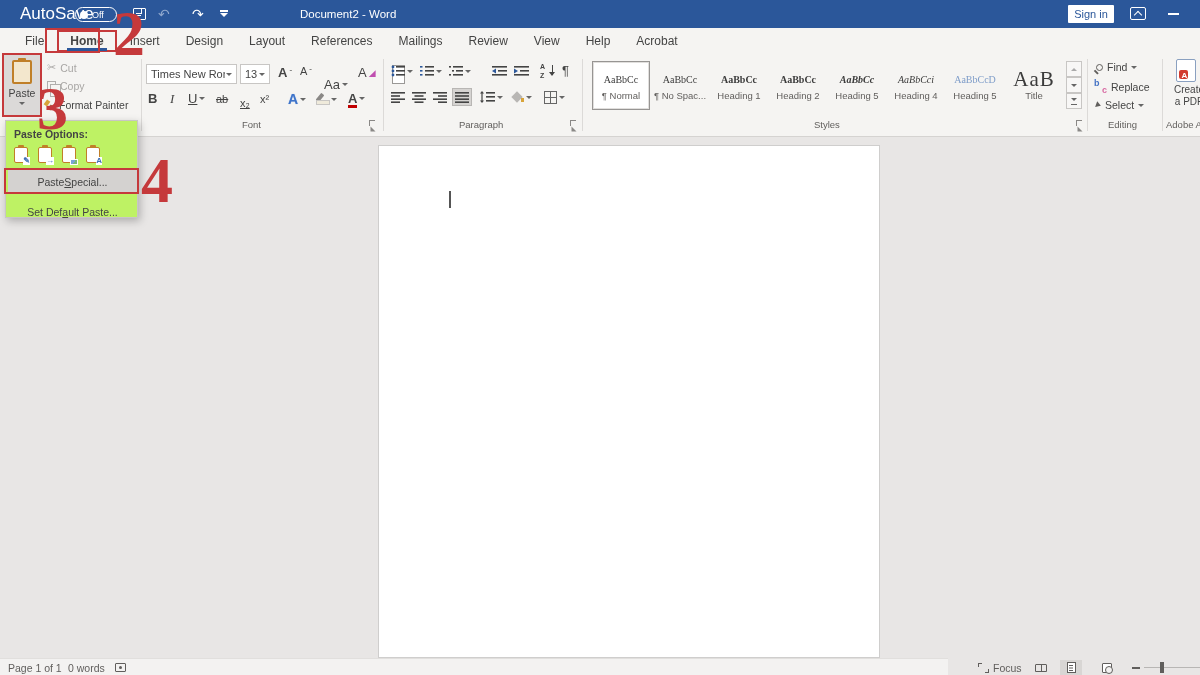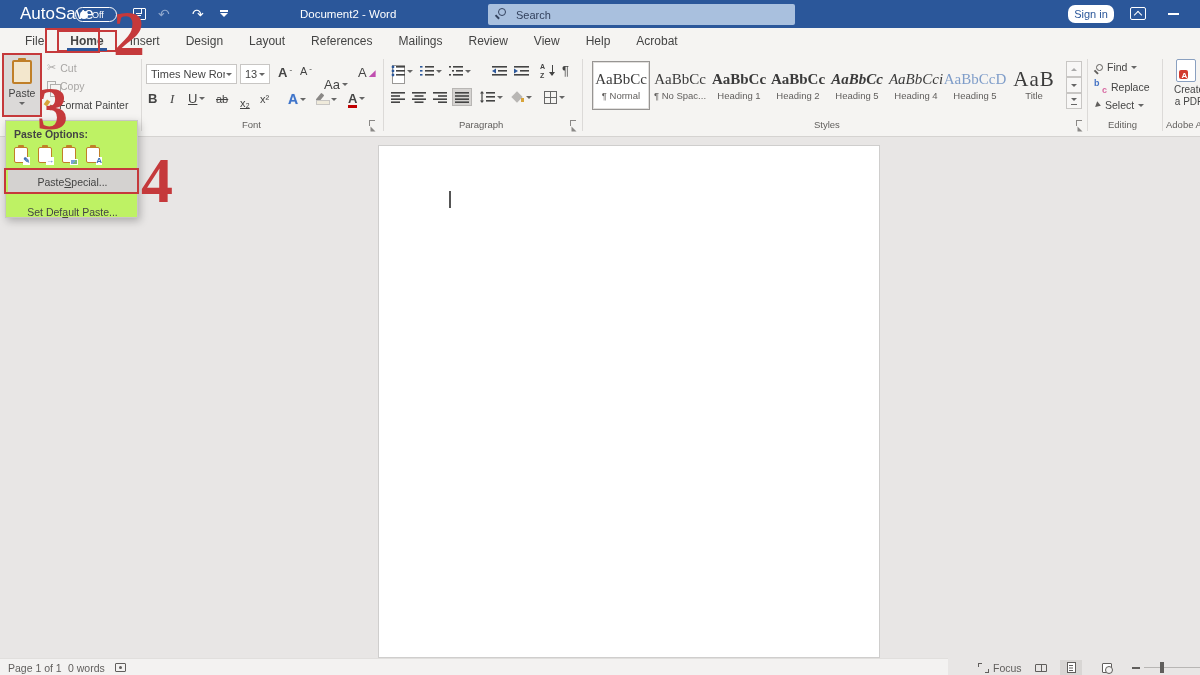--- a/index.html
+++ b/index.html
@@ -21,21 +21,21 @@
   .undo-icon { left:158px; font-size:14px; color:#8fa7cd; }
   .redo-icon { left:192px; font-size:14px; color:#fff; }
   .qat-chev { left:220px; top:13px; position:absolute; width:0; height:0; border-left:4px solid transparent; border-right:4px solid transparent; border-top:4px solid #fff; }
   .qat-chev::before { content:""; position:absolute; left:-4px; top:-7px; width:8px; height:1.5px; background:#fff; }
   .doc-title { left:300px; font-size:11.5px; }
   .searchbox { position:absolute; left:488px; top:4px; width:307px; height:21px; background:#a9c0de; border-radius:2px; display:flex; align-items:center; padding-left:28px; }
   .search-glass { position:absolute; left:10px; top:4px; width:8px; height:8px; border:1.5px solid #33425e; border-radius:50%; }
   .search-glass::after { content:""; position:absolute; left:-4px; top:7px; width:5px; height:1.5px; background:#33425e; transform:rotate(45deg); }
   .searchbox input { border:none; background:transparent; outline:none; font-size:11px; color:#33425e; font-family:"Liberation Sans",sans-serif; width:220px; }
   .searchbox input::placeholder { color:#33425e; opacity:1; }
-  .signin { position:absolute; left:1068px; top:5px; width:46px; height:18px; background:#fff; color:#2b579a; font-size:11px; display:flex; align-items:center; justify-content:center; border-radius:7px; }
+  .signin { position:absolute; left:1068px; top:5px; width:46px; height:18px; background:#fff; color:#2b579a; font-size:11px; display:flex; align-items:center; justify-content:center; border-radius:1px; }
   .ribbon-opts { position:absolute; left:1130px; top:7px; width:16px; height:13px; border:1.5px solid #fff; border-radius:2px; }
   .ribbon-opts::after { content:""; position:absolute; left:4px; top:4px; width:5px; height:5px; border-left:1.5px solid #fff; border-top:1.5px solid #fff; transform:rotate(45deg); }
   .min-btn { position:absolute; left:1168px; top:13px; width:11px; height:1.5px; background:#fff; }
   
   .tabrow { position:absolute; left:0; top:28px; width:1200px; height:25px; background:#f5f4f2; display:flex; align-items:center; padding-left:12px; gap:0; }
   .tab { font-size:12px; color:#444; padding:4px 13px; position:relative; white-space:nowrap; }
   .tab.active { border:2px solid #c5393b; padding:2px 11px; font-weight:bold; }
   .tab.active::after { content:""; position:absolute; left:8px; right:8px; bottom:-1px; height:3px; background:#2b579a; }
   
   .ribbon { position:absolute; left:0; top:53px; width:1200px; height:84px; background:#f5f4f2; border-bottom:1px solid #d5d3d1; }
@@ -86,21 +86,21 @@
   .sort-ic .ar { position:absolute; right:1px; top:1px; width:1.5px; height:10px; background:#444; }
   .sort-ic .ar::after { content:""; position:absolute; left:-2.2px; bottom:-1px; width:0; height:0; border-left:3px solid transparent; border-right:3px solid transparent; border-top:4px solid #444; }
   .borders-ic { width:13px; height:13px; border:1.2px solid #666; position:relative; }
   .borders-ic::before { content:""; position:absolute; left:5.2px; top:0; width:1.2px; height:100%; background:#666; }
   .borders-ic::after { content:""; position:absolute; top:5.2px; left:0; height:1.2px; width:100%; background:#666; }
   .bucket-ic { width:12px; height:10px; position:relative; }
   .bucket-ic::before { content:""; position:absolute; left:1px; top:1px; width:8px; height:8px; background:#b8b6b4; transform:rotate(45deg); }
   .bucket-ic::after { content:""; position:absolute; right:0; bottom:0; width:3px; height:4px; background:#d8a43a; }
   
   .style-item { position:absolute; top:8px; width:58px; height:49px; display:flex; flex-direction:column; align-items:center; justify-content:center; gap:2px; }
-  .style-item .prev { font-family:"Liberation Serif",serif; font-size:15px; color:#3b3b3b; line-height:17px; white-space:nowrap; }
+  .style-item .prev { font-family:"Liberation Serif",serif; font-size:10px; color:#3b3b3b; line-height:17px; white-space:nowrap; }
   .style-item .nm { font-size:9.5px; color:#605e5c; white-space:nowrap; overflow:hidden; max-width:56px; }
   .style-item.selected { border:1px solid #979593; background:#fff; box-shadow:0 0 0 1px #e1dfdd inset; }
   .st-italic .prev { font-style:italic; }
   .st-blue .prev { color:#7f9dc9; }
   .st-title .prev { font-size:21px; letter-spacing:1px; }
   .st-scroll { position:absolute; left:1066px; width:16px; height:16px; border:1px solid #c8c6c4; background:#f8f7f6; display:flex; align-items:center; justify-content:center; }
   .chev-up { width:0; height:0; border-left:3px solid transparent; border-right:3px solid transparent; border-bottom:3.5px solid #aaa; }
   .more-line { position:absolute; bottom:3.5px; left:4px; right:4px; height:1px; background:#666; }
   
   .ed-row { position:absolute; display:flex; align-items:center; gap:4px; font-size:10.5px; color:#444; }
@@ -164,24 +164,20 @@
     <span class="tb-item autosave-label">AutoSave</span>
     <span class="toggle">
       <span class="toggle-dot"></span>
       <span class="toggle-text">Off</span>
     </span>
     <span class="save-icon"></span>
     <span class="tb-item undo-icon">↶</span>
     <span class="tb-item redo-icon">↷</span>
     <span class="qat-chev"></span>
     <span class="tb-item doc-title">Document2 - Word</span>
-    <div class="searchbox">
-      <span class="search-glass"></span>
-      <input type="text" placeholder="Search" style="">
-    </div>
     <span class="signin">Sign in</span>
     <span class="ribbon-opts"></span>
     <span class="min-btn"></span>
   </div>
 
   <div class="tabrow">
     <span class="tab">File</span>
     <span class="tab active">Home</span>
     <span class="tab">Insert</span>
     <span class="tab">Design</span>

